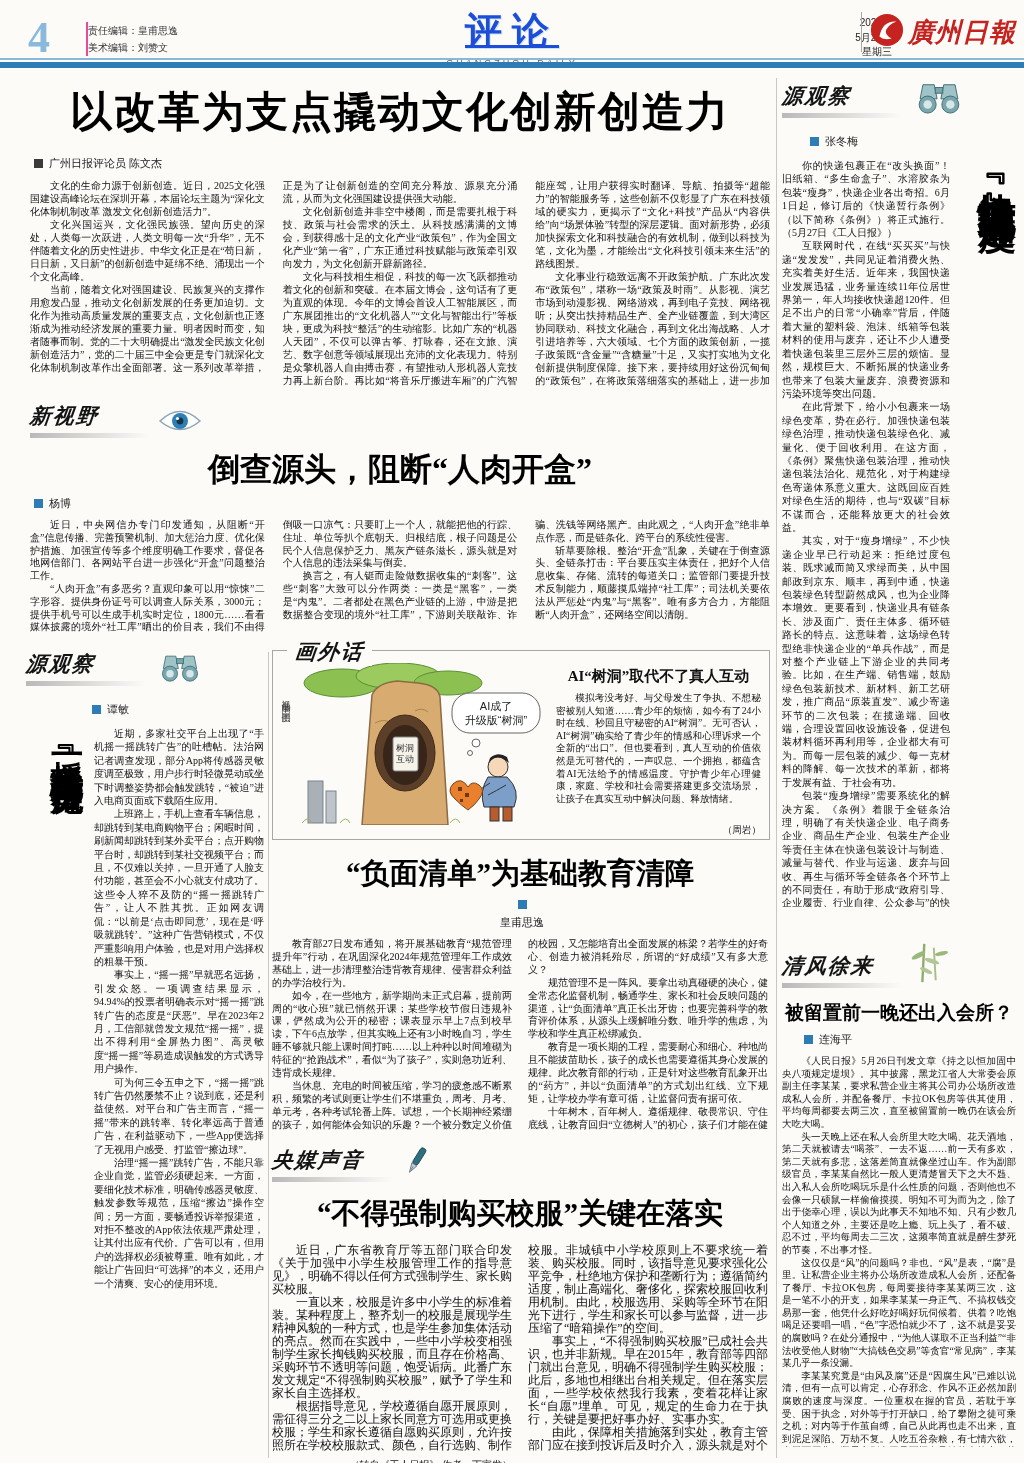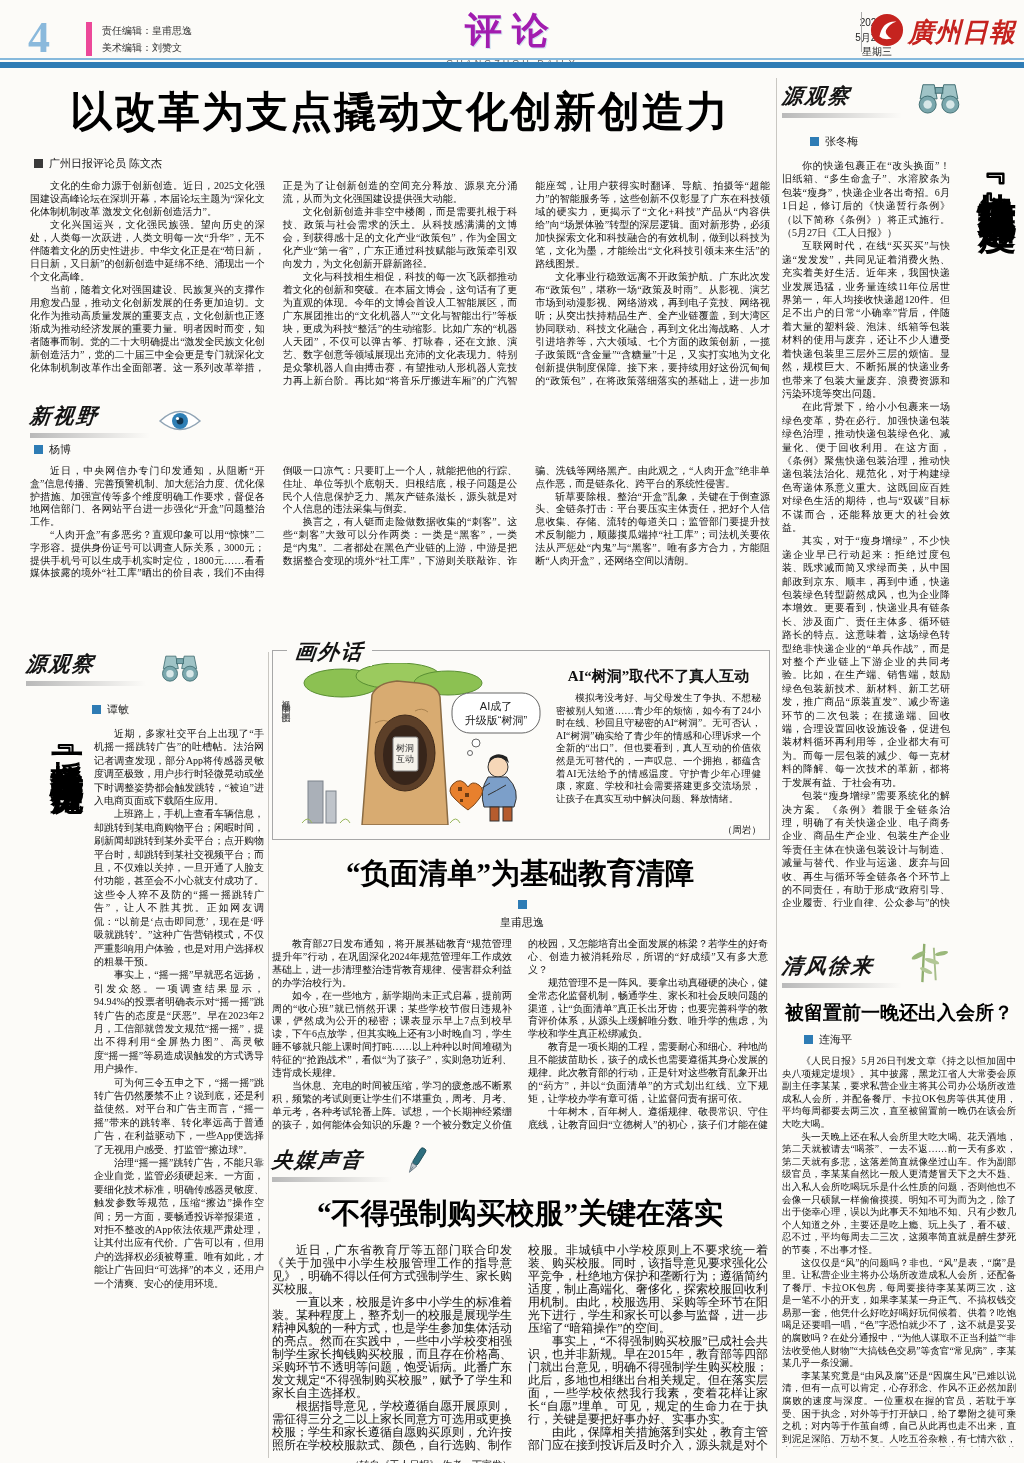--- a/index.html
+++ b/index.html
@@ -1,23 +1,23 @@
 <!DOCTYPE html>
 <html><head>
 <meta charset="utf-8">
 <style>
   html,body{margin:0;padding:0;background:#e8e6e0;}
   #page{position:relative;width:1024px;height:1463px;margin:0 auto;background:#fcfbf8;overflow:hidden;
         font-family:"Liberation Sans","DejaVu Sans",sans-serif;color:#111;}
   
   .pagenum{position:absolute;left:28px;top:12px;font:bold 44px "Liberation Serif",serif;color:#8ab9dc;}
-  .editors{position:absolute;left:86px;top:22px;border-left:6px solid #ec4899;padding-left:10px;
+  .editors{position:absolute;left:86px;top:22px;border-left:2px solid #ec4899;padding-left:0;
            font-size:10px;color:#333;line-height:1.7;}
   .edition{position:absolute;left:0;right:0;top:6px;text-align:center;}
-  .edition-title{font:bold 37px "Liberation Serif",serif;color:#a21caf;letter-spacing:10px;text-shadow:1px 1px 0 #cfe2ef;}
+  .edition-title{font:bold 37px "Liberation Serif",serif;color:#1d4ed8;letter-spacing:10px;text-shadow:1px 1px 0 #cfe2ef;text-decoration:underline;}
   .daily-row{width:330px;margin:2px auto 0;display:flex;align-items:center;gap:10px;}
   .daily-row .ln{flex:1;height:1px;background:#8a8a8a;}
   .daily-txt{font-size:9px;color:#666;letter-spacing:3px;white-space:nowrap;}
   .dateblock{position:absolute;right:132px;top:16px;text-align:right;font-size:10px;color:#222;line-height:1.45;}
   .masthead{position:absolute;right:8px;top:12px;display:flex;align-items:center;gap:4px;
             border-left:1px solid #aaa;padding-left:8px;height:40px;}
   .masthead-txt{font:bold italic 26px "Liberation Serif",serif;color:#c5231f;letter-spacing:1px;}
   .rule-thin{position:absolute;left:0;right:0;top:58px;height:2px;background:#86b9dc;}
   .rule-thick{position:absolute;left:0;right:0;top:62px;height:6px;background:#2e7cb5;}
   
@@ -143,20 +143,21 @@
       </div>
       <span>
         <svg width="44" height="26" viewBox="0 0 44 26">
             <path d="M2 13 Q22 -6 42 13 Q22 30 2 13 Z" fill="#fff" stroke="#90a4b5" stroke-width="1.5"></path>
             <circle cx="22" cy="13" r="8" fill="#2f7fb5"></circle>
             <circle cx="22" cy="13" r="3.4" fill="#12344d"></circle>
             <circle cx="19.5" cy="10.5" r="1.6" fill="#fff"></circle>
           </svg>
       </span>
     </div>
+    <div class="headline">倒查源头，阻断“人肉开盒”</div>
     <div class="byline">
       <span class="bsq"></span>
       <span>杨博</span>
     </div>
     <div class="abody">
         <p>近日，中央网信办专门印发通知，从阻断“开盒”信息传播、完善预警机制、加大惩治力度、优化保护措施、加强宣传等多个维度明确工作要求，督促各地网信部门、各网站平台进一步强化“开盒”问题整治工作。</p>
         <p>“人肉开盒”有多恶劣？直观印象可以用“惊悚”二字形容。提供身份证号可以调查人际关系，3000元；提供手机号可以生成手机实时定位，1800元……看看媒体披露的境外“社工库”晒出的价目表，我们不由得倒吸一口凉气：只要盯上一个人，就能把他的行踪、住址、单位等扒个底朝天。归根结底，根子问题是公民个人信息保护乏力、黑灰产链条滋长，源头就是对个人信息的违法采集与倒卖。</p>
         <p>换言之，有人铤而走险做数据收集的“刺客”。这些“刺客”大致可以分作两类：一类是“黑客”，一类是“内鬼”。二者都处在黑色产业链的上游，中游是把数据整合变现的境外“社工库”，下游则关联敲诈、诈骗、洗钱等网络黑产。由此观之，“人肉开盒”绝非单点作恶，而是链条化、跨平台的系统性侵害。</p>
         <p>斩草要除根。整治“开盒”乱象，关键在于倒查源头、全链条打击：平台要压实主体责任，把好个人信息收集、存储、流转的每道关口；监管部门要提升技术反制能力，顺藤摸瓜端掉“社工库”；司法机关要依法从严惩处“内鬼”与“黑客”。唯有多方合力，方能阻断“人肉开盒”，还网络空间以清朗。</p>
       </div>

